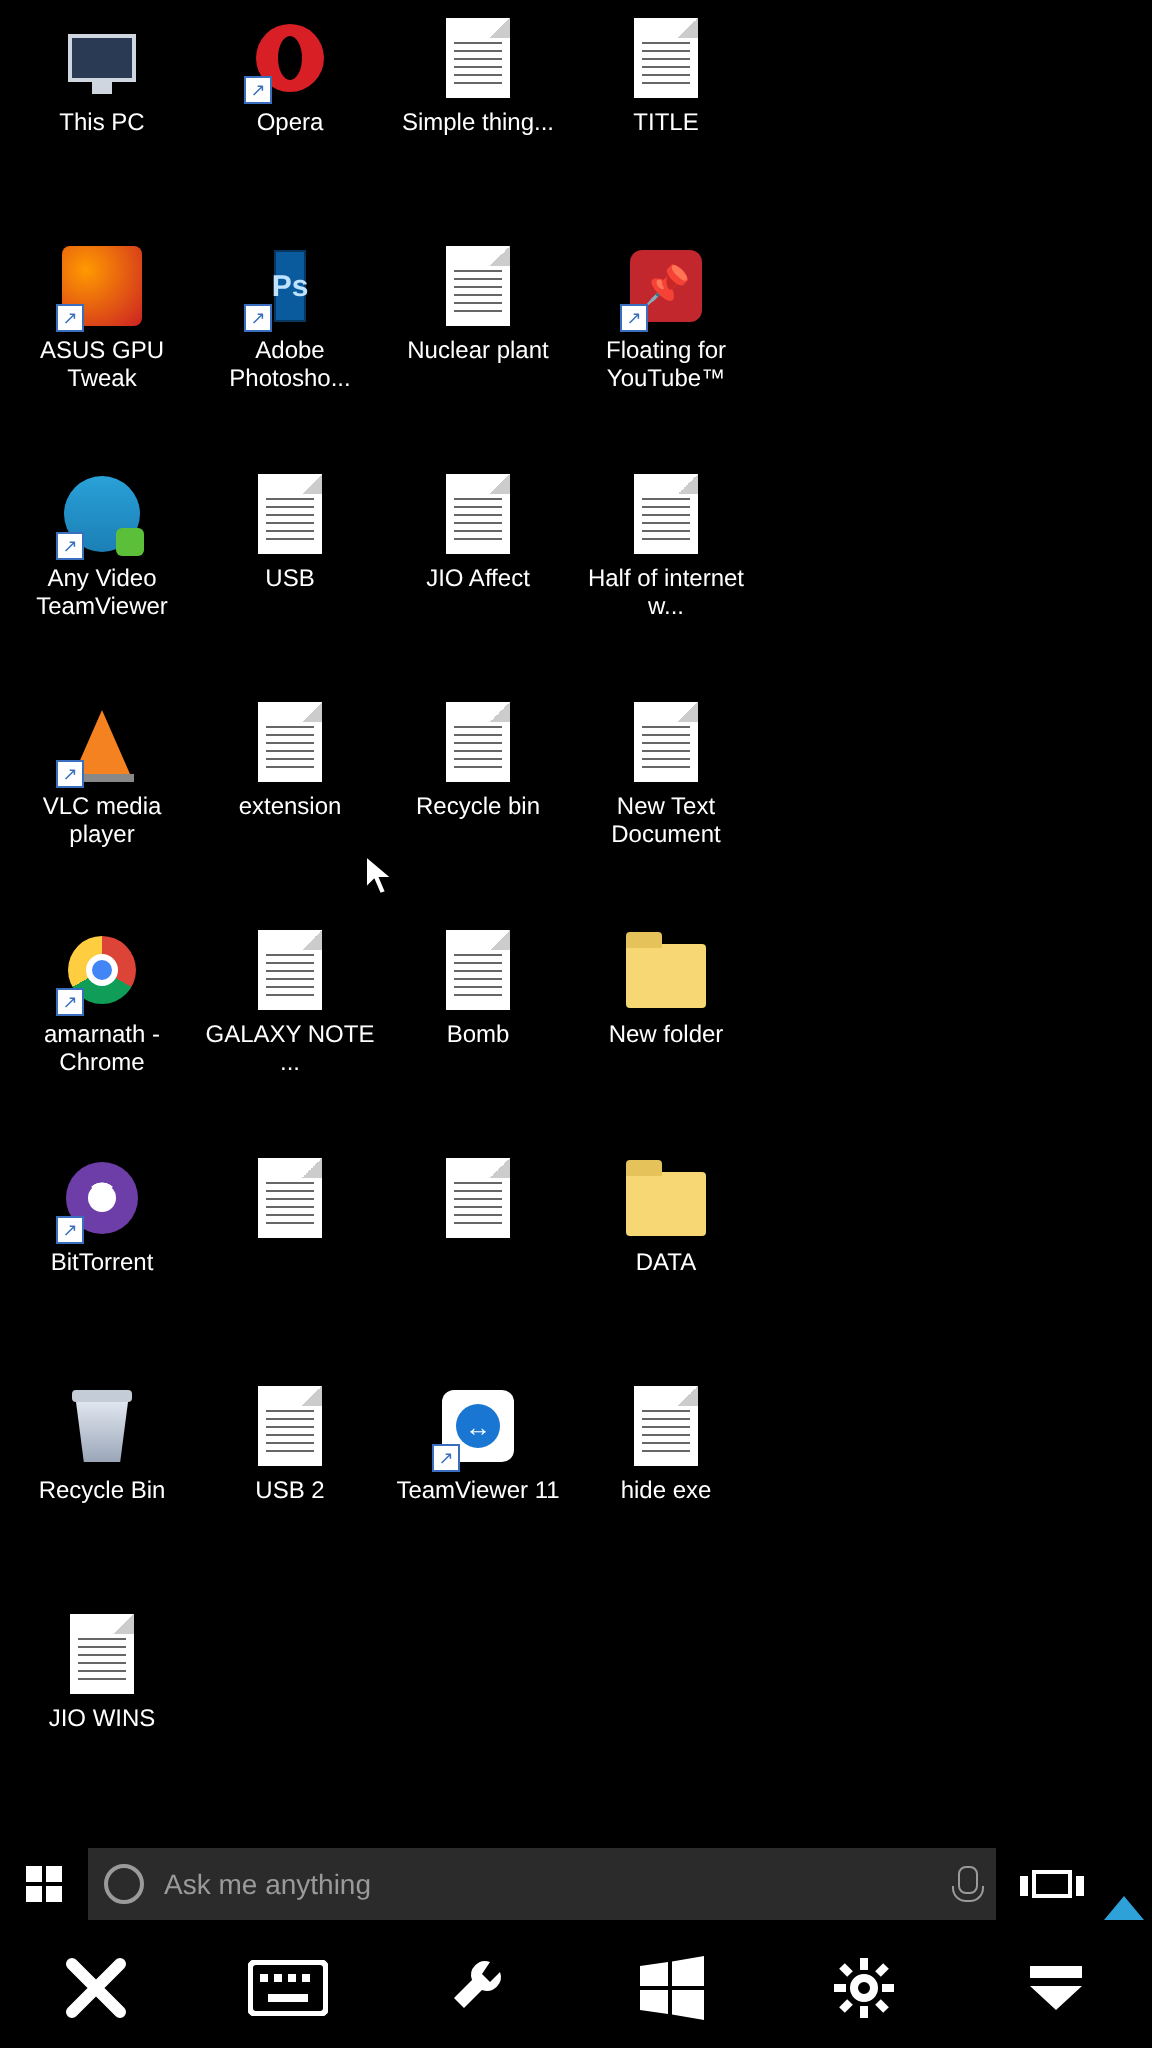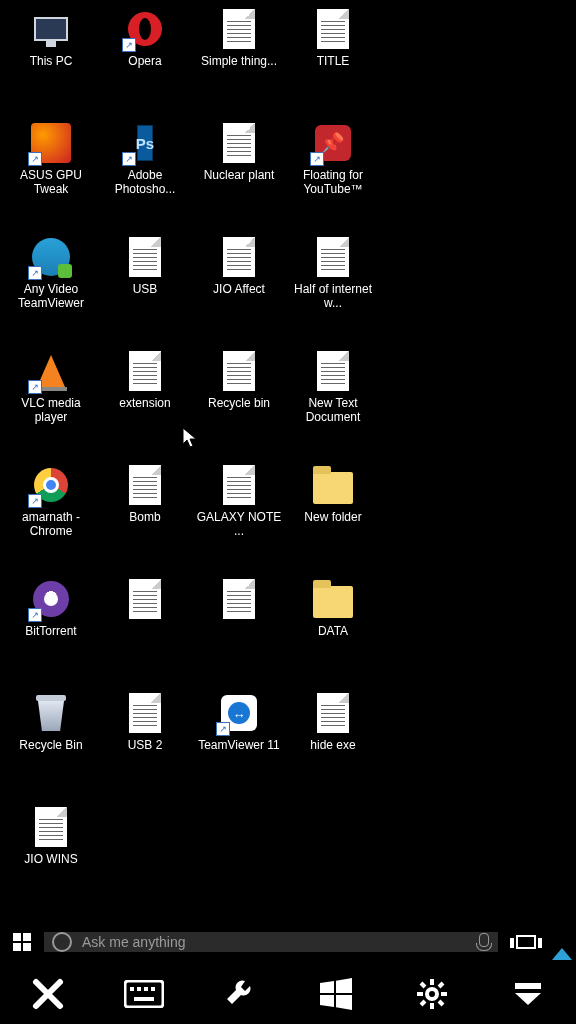--- a/index.html
+++ b/index.html
@@ -13,21 +13,21 @@
   .doc { width: 32px; height: 40px; background: #fff; position: relative; }
   .doc::before { content: ""; position: absolute; top: 0; right: 0; width: 10px; height: 10px; background: linear-gradient(135deg, #fff 50%, #ccc 50%); }
   .doc .lines { position: absolute; top: 12px; left: 4px; right: 4px; bottom: 4px; background: repeating-linear-gradient(#666 0, #666 1px, transparent 1px, transparent 4px); }
   .folder { width: 40px; height: 32px; background: #f7d774; border-radius: 2px; position: relative; margin-top: 6px; }
   .folder::before { content: ""; position: absolute; top: -6px; left: 0; width: 18px; height: 8px; background: #e6c35a; border-radius: 2px 2px 0 0; }
   .shortcut-arrow { position: absolute; bottom: -2px; left: -2px; width: 14px; height: 14px; background: #fff; border: 1px solid #3a6fbf; display: flex; align-items: center; justify-content: center; font-size: 9px; color: #3a6fbf; }
   .cursor { position: absolute; top: 427px; left: 182px; font-size: 18px; color: #fff; pointer-events: none; }
   
   .taskbar { position: absolute; top: 920px; left: 0; width: 576px; height: 44px; background: #000; display: flex; align-items: center; }
   .start { width: 44px; height: 44px; display: flex; align-items: center; justify-content: center; cursor: pointer; }
-  .searchbox { flex: 1; height: 20px; background: #2b2b2b; margin: 0 6px 0 0; display: flex; align-items: center; padding: 0 8px; }
+  .searchbox { flex: 1; height: 36px; background: #2b2b2b; margin: 0 6px 0 0; display: flex; align-items: center; padding: 0 8px; }
   .cortana-ring { width: 20px; height: 20px; border: 2px solid #9a9a9a; border-radius: 50%; margin-right: 10px; }
   .searchbox span { color: #9a9a9a; font-size: 14px; flex: 1; }
   .mic { width: 14px; height: 18px; position: relative; }
   .mic::before { content: ""; position: absolute; top: 0; left: 3px; width: 8px; height: 12px; border: 1.5px solid #9a9a9a; border-radius: 4px; }
   .mic::after { content: ""; position: absolute; bottom: 0; left: 0; width: 14px; height: 7px; border: 1.5px solid #9a9a9a; border-top: none; border-radius: 0 0 7px 7px; }
   .taskview { width: 44px; height: 44px; display: flex; align-items: center; justify-content: center; cursor: pointer; }
   .taskview-i { width: 20px; height: 14px; border: 2px solid #fff; position: relative; }
   .taskview-i::before, .taskview-i::after { content: ""; position: absolute; top: 1px; width: 4px; height: 10px; background: #fff; }
   .taskview-i::before { left: -8px; }
   .taskview-i::after { right: -8px; }
@@ -191,29 +191,29 @@
           <div class="shortcut-arrow">↗</div>
         </div>
         <div class="label">amarnath - Chrome</div>
       </div>
       <div class="cell">
         <div class="icon-box">
           <div class="doc">
             <div class="lines"></div>
           </div>
         </div>
+        <div class="label">GALAXY NOTE ...</div>
+      </div>
+      <div class="cell">
+        <div class="icon-box">
+          <div class="doc">
+            <div class="lines"></div>
+          </div>
+        </div>
         <div class="label">Bomb</div>
-      </div>
-      <div class="cell">
-        <div class="icon-box">
-          <div class="doc">
-            <div class="lines"></div>
-          </div>
-        </div>
-        <div class="label">GALAXY NOTE ...</div>
       </div>
       <div class="cell">
         <div class="icon-box">
           <div class="folder"></div>
         </div>
         <div class="label">New folder</div>
       </div>
       <div class="cell">
         <div class="icon-box">
           <div class="bittor"></div>

